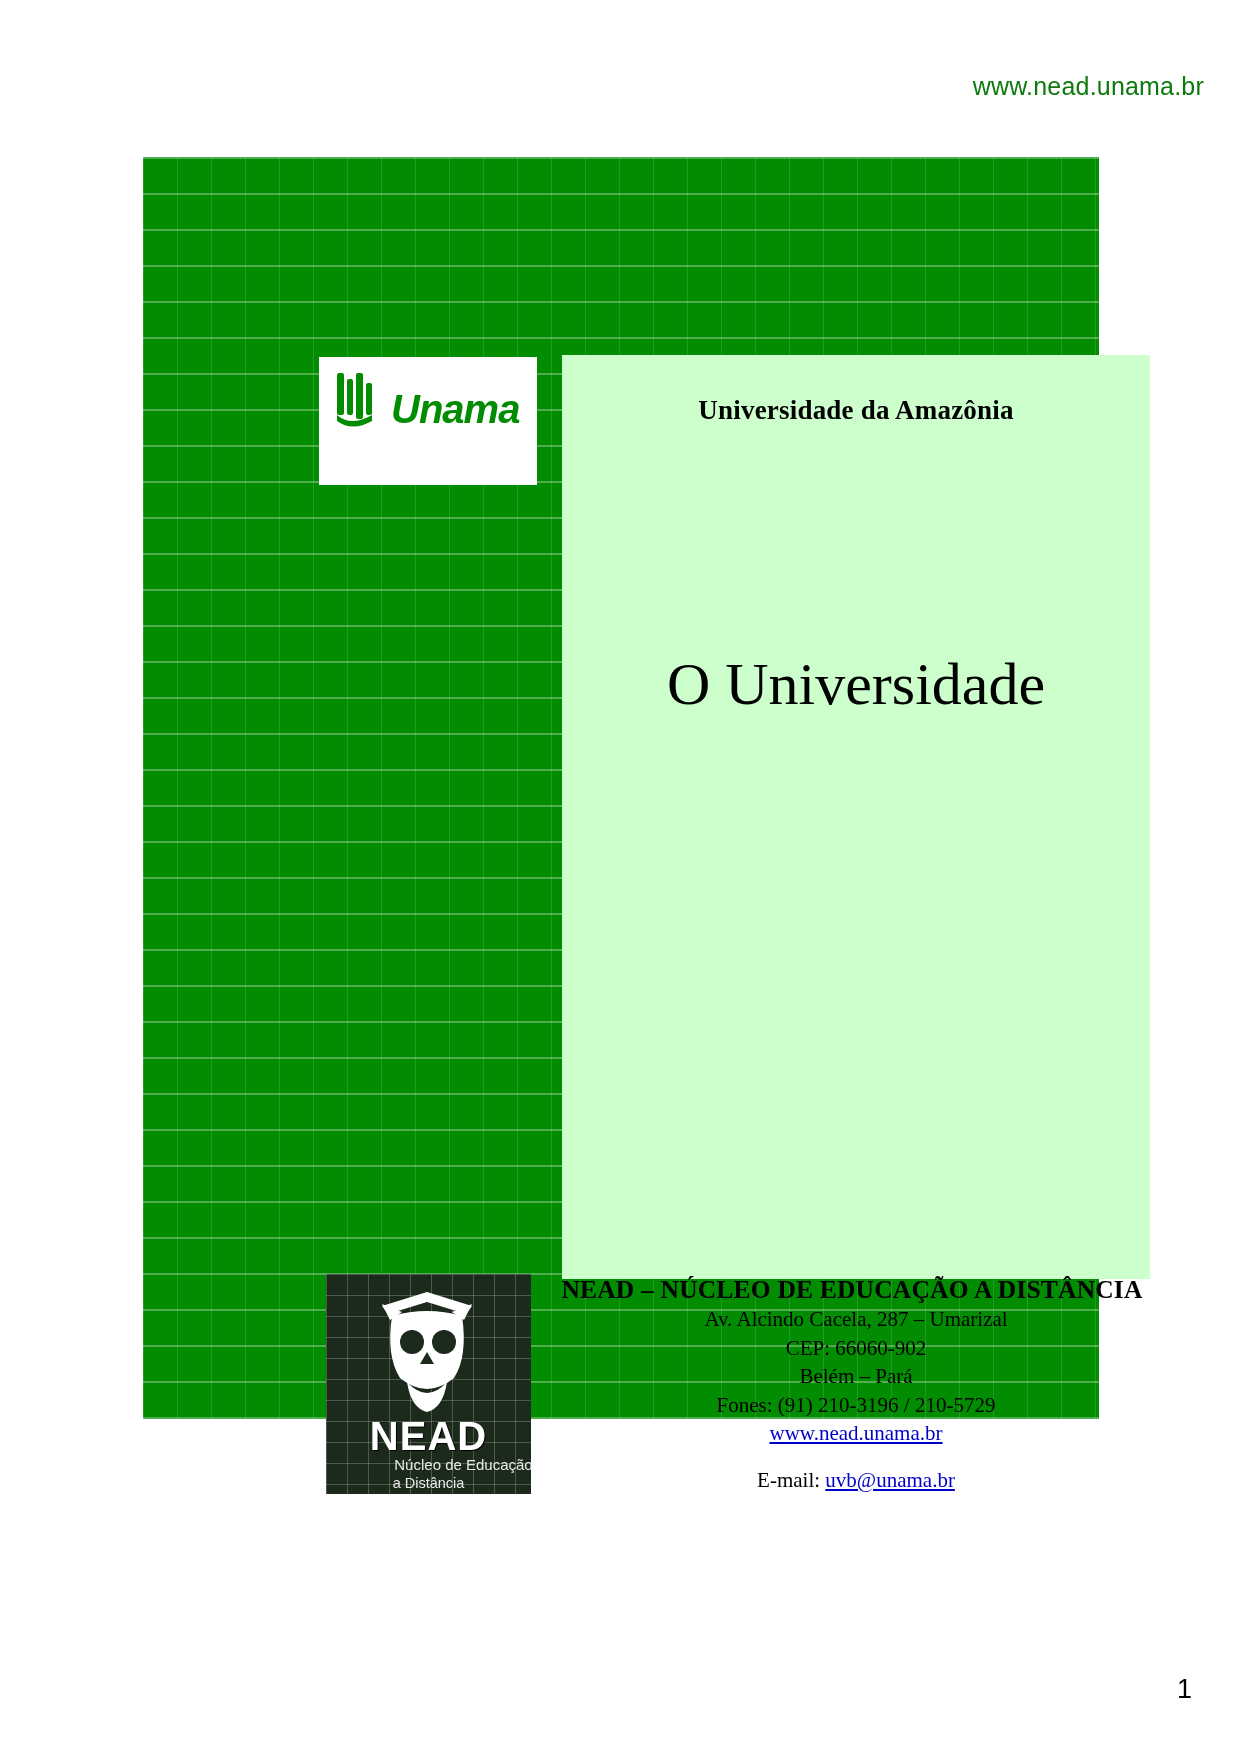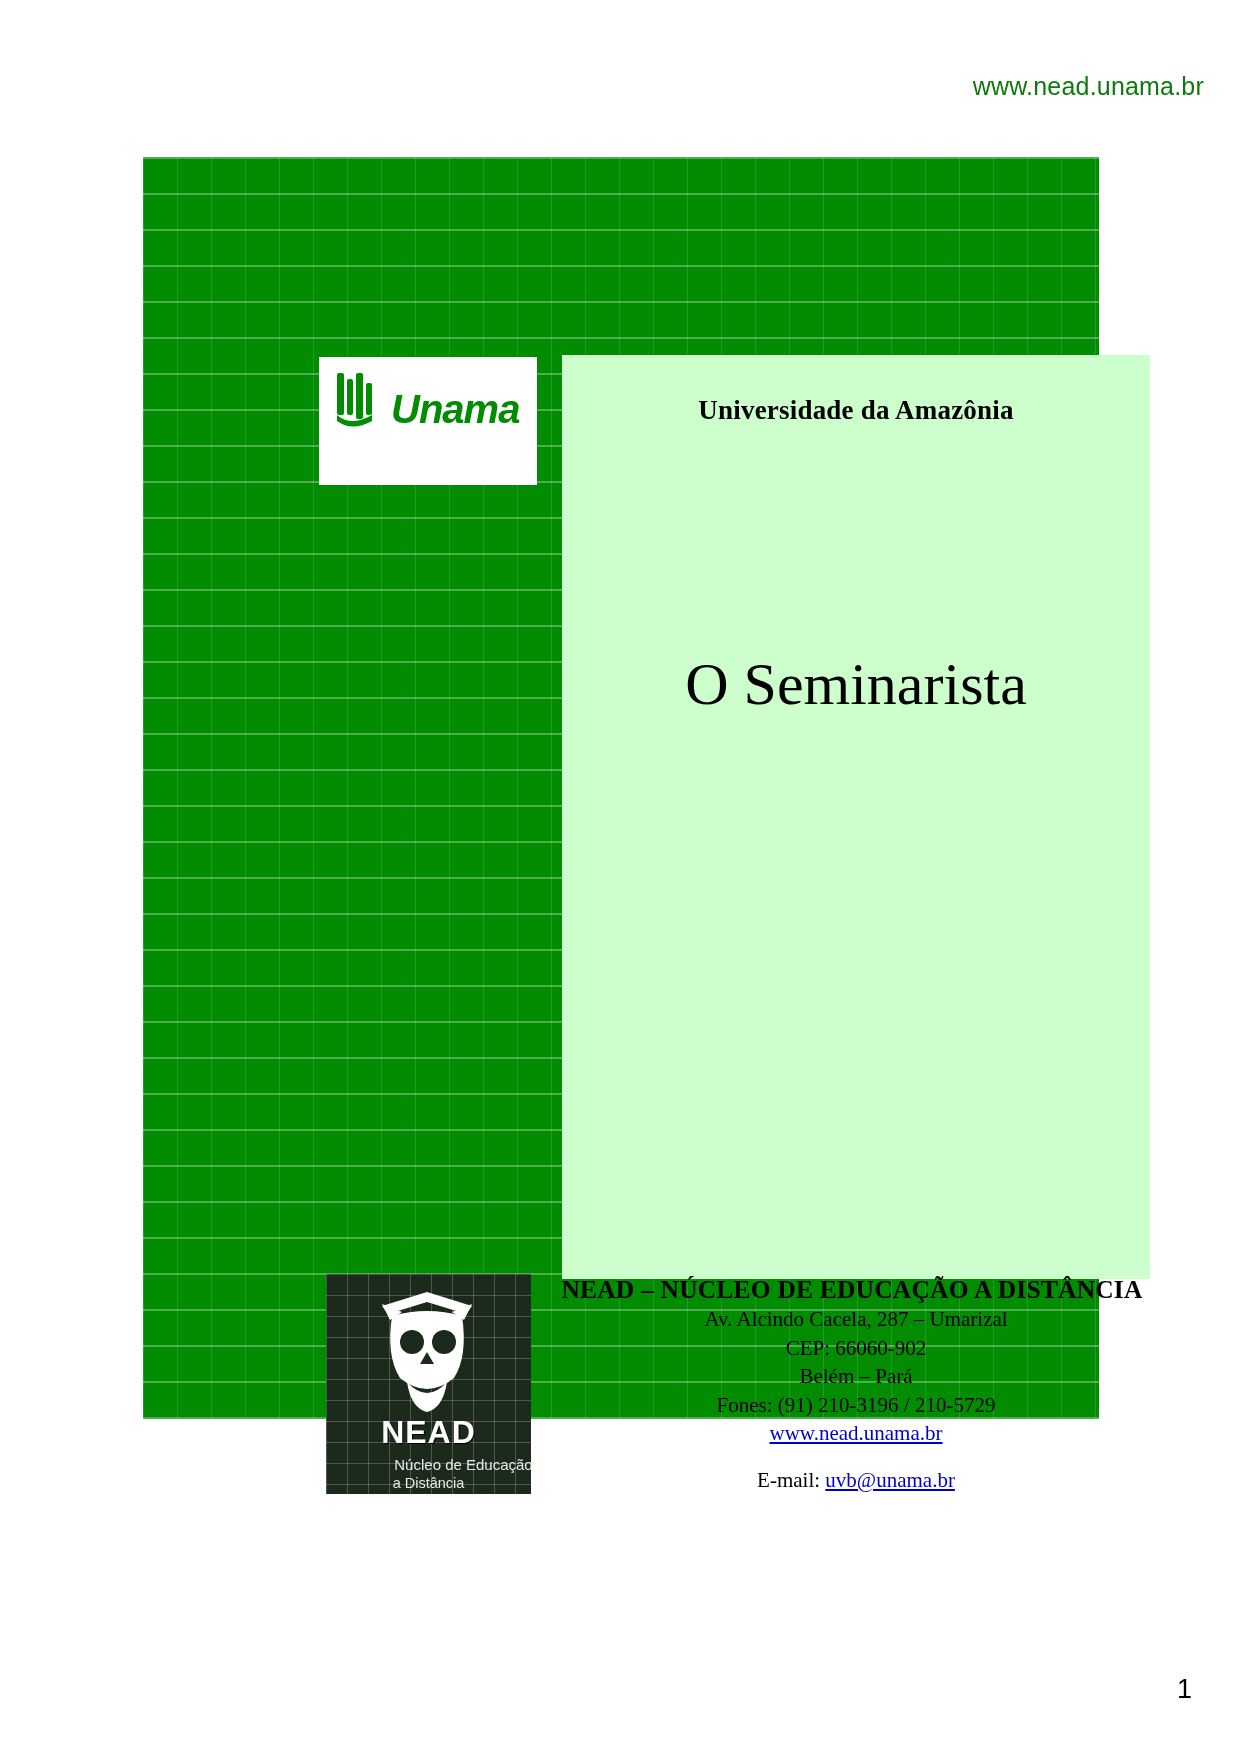--- a/index.html
+++ b/index.html
@@ -205,21 +205,21 @@
     height: 130px;
   }
   .nead-word {
     position: absolute;
     left: 0;
     top: 140px;
     width: 100%;
     text-align: center;
     font-family: "Liberation Sans", sans-serif;
     font-weight: bold;
-    font-size: 32px;
+    font-size: 40px;
     color: #ffffff;
     letter-spacing: 1px;
     text-shadow: 1px 1px 0 #000;
   }
   .nead-sub1, .nead-sub2 {
     position: absolute;
     left: 0;
     width: 100%;
     text-align: center;
     font-family: "Liberation Sans", sans-serif;
@@ -231,21 +231,21 @@
 </style>
 </head>
 <body>
 
 <div class="header-url">www.nead.unama.br</div>
 
 <div class="cover">
 
   <div class="panel">
     <div class="univ-name">Universidade da Amazônia</div>
-    <div class="book-title">O Seminarista</div>
+    <div class="book-title">O Universidade</div>
 
     <div class="address-block">
       <div class="addr-title">NEAD – NÚCLEO DE EDUCAÇÃO A DISTÂNCIA</div>
       <div class="addr-line">Av. Alcindo Cacela, 287 – Umarizal</div>
       <div class="addr-line">CEP: 66060-902</div>
       <div class="addr-line">Belém – Pará</div>
       <div class="addr-line">Fones: (91) 210-3196 / 210-5729</div>
       <div class="addr-link">www.nead.unama.br</div>
       <div class="addr-email"><span>E-mail: </span><a href="#">uvb@unama.br</a></div>
     </div>

